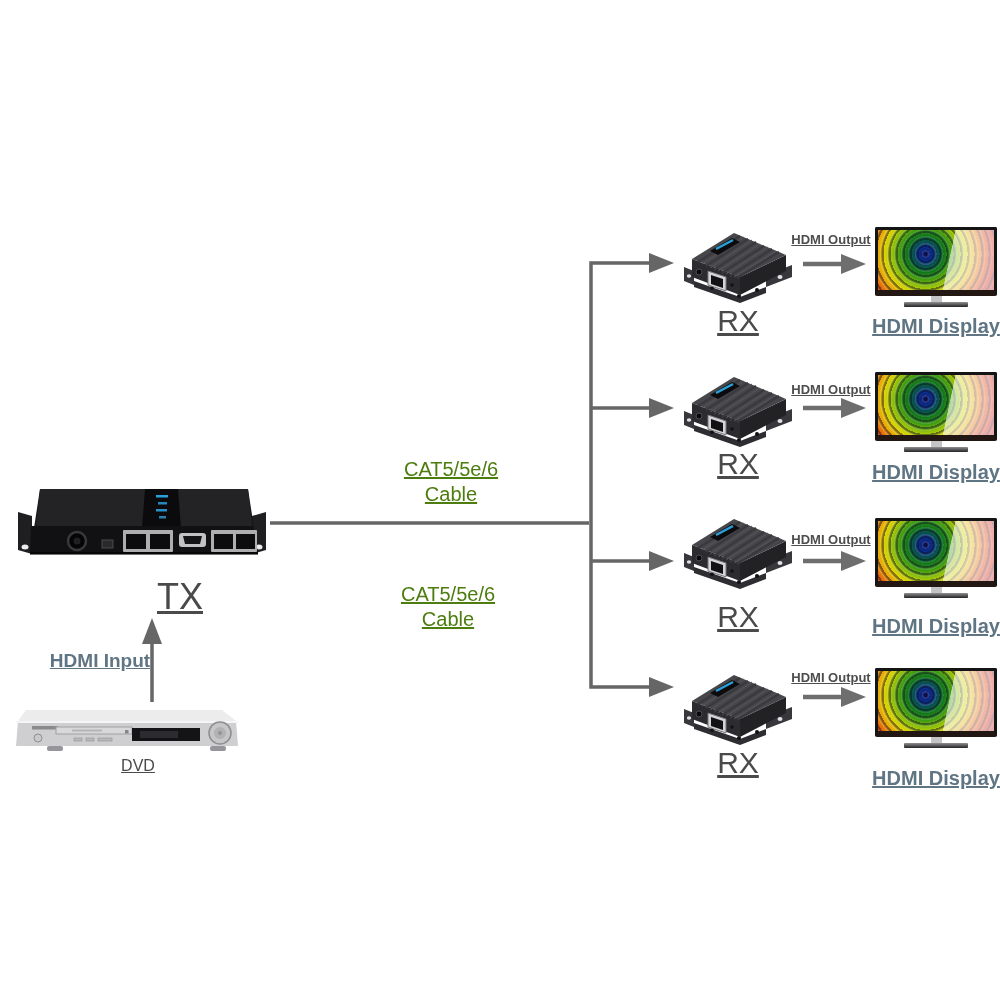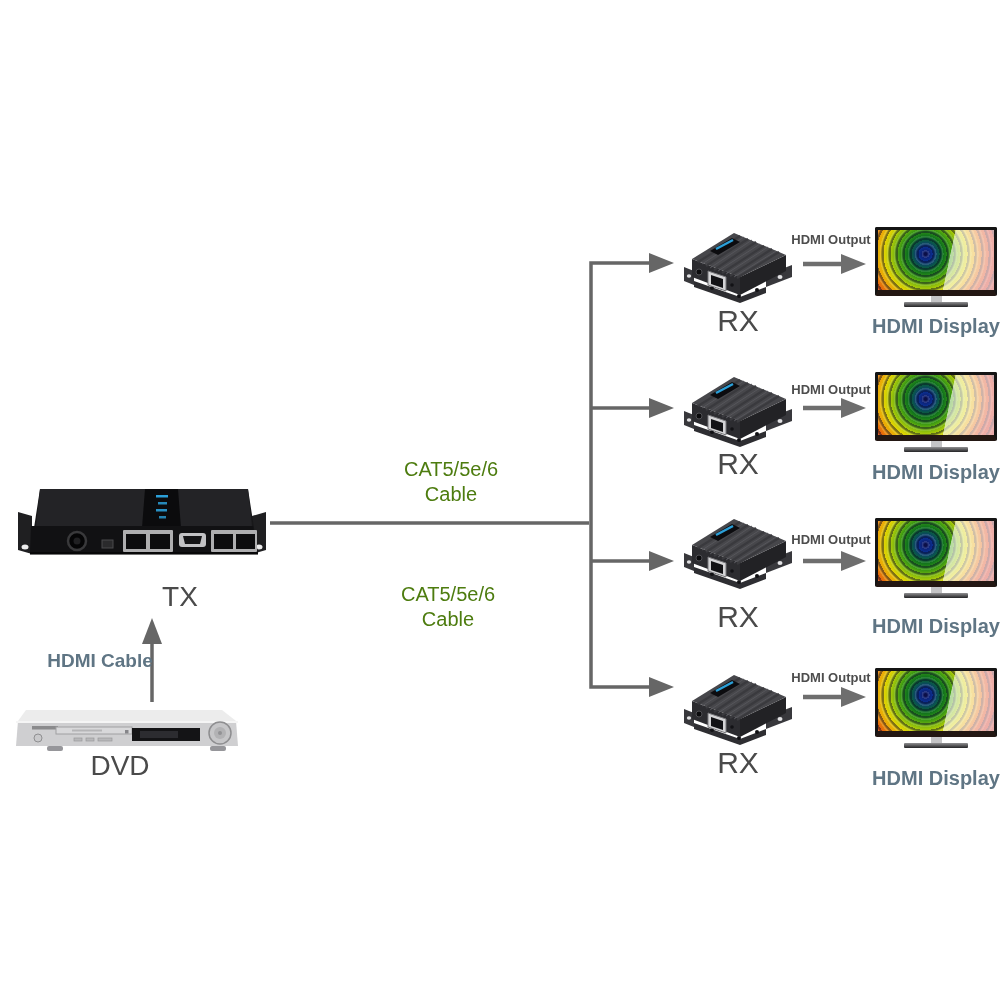--- a/index.html
+++ b/index.html
@@ -1,21 +1,21 @@
 <!DOCTYPE html>
 <html><head>
 <meta charset="utf-8">
 <style>
   html,body{margin:0;padding:0;background:#ffffff;}
   .canvas{position:relative;width:1000px;height:1000px;background:#ffffff;overflow:hidden;
           font-family:"Liberation Sans",sans-serif;}
   .wires{position:absolute;left:0;top:0;width:1000px;height:1000px;pointer-events:none;}
-  .label{position:absolute;color:#4a4a4a;}
-  .tx-label{left:130px;top:582px;width:100px;text-align:center;font-size:28px;line-height:30px;}
-  .dvd-label{left:70px;top:752px;width:100px;text-align:center;font-size:28px;line-height:28px;}
+  .label{position:absolute;color:#4a4a4a;text-decoration:underline;}
+  .tx-label{left:130px;top:582px;width:100px;text-align:center;font-size:36px;line-height:30px;}
+  .dvd-label{left:88px;top:752px;width:100px;text-align:center;font-size:16px;line-height:28px;}
   .hdmi-input-label{left:30px;top:650px;width:140px;text-align:center;font-size:19px;line-height:22px;
                     color:#5f7584;font-weight:700;}
   .cable-label{text-align:center;font-size:20px;line-height:25px;color:#4d7c0f;}
   .cable-top{left:381px;top:457px;width:140px;}
   .cable-bottom{left:378px;top:582px;width:140px;}
   .rx-label{left:683px;width:110px;text-align:center;font-size:30px;line-height:30px;}
   .rx-label.r1{top:306px}.rx-label.r2{top:449px}.rx-label.r3{top:602px}.rx-label.r4{top:748px}
   .out-label{left:765px;width:132px;text-align:center;font-size:13px;line-height:16px;
              font-weight:700;color:#4d4d4d;}
   .out-label.r1{top:232px}.out-label.r2{top:382px}.out-label.r3{top:532px}.out-label.r4{top:670px}
@@ -145,21 +145,21 @@
     <polygon points="142,644 162,644 152,618" fill="#666666"></polygon>
   </svg>
 
   <div class="tx-device">
     <svg viewBox="0 0 252 78" width="252" height="78">
         <use href="#tx-sym"></use>
       </svg>
   </div>
   <div class="label tx-label">TX</div>
 
-  <div class="label hdmi-input-label">HDMI Cable</div>
+  <div class="label hdmi-input-label">HDMI Input</div>
   <div class="dvd-device">
     <svg viewBox="0 0 232 58" width="232" height="58">
         <use href="#dvd-sym"></use>
       </svg>
   </div>
   <div class="label dvd-label">DVD</div>
 
   <div class="label cable-label cable-top">
     <div>CAT5/5e/6</div>
     <div>Cable</div>

